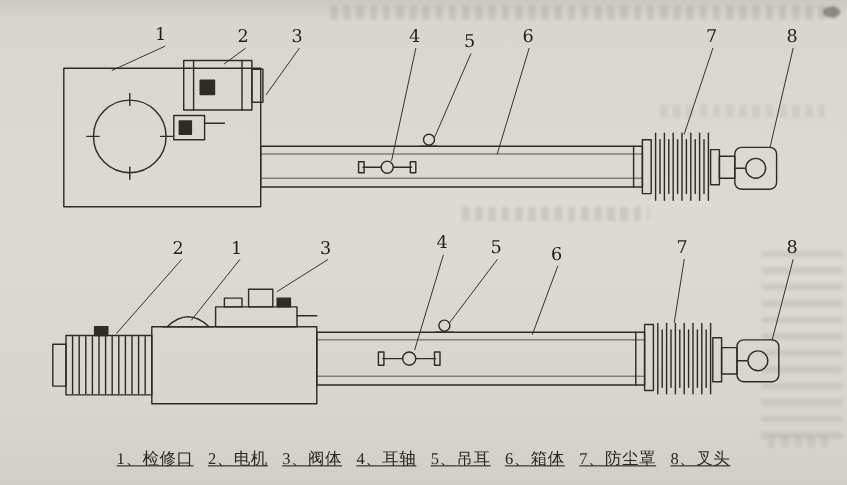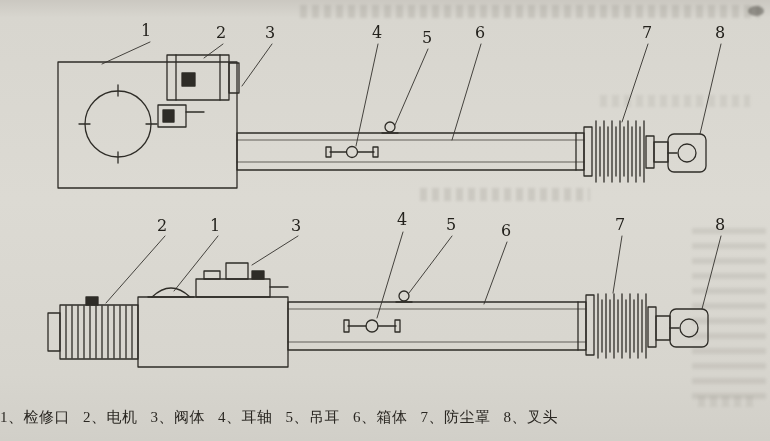--- a/index.html
+++ b/index.html
@@ -17,22 +17,22 @@
 
   .ink { fill:none; stroke-linecap:round; stroke-linejoin:round; }
   .leader { stroke-width:0.9; }
   text.callout {
     font-size:16px; fill:#23211c; font-family:"DejaVu Serif", serif;
     stroke:none;
   }
 
   .caption {
     position:absolute; top:408px; left:0; width:770px;
-    display:flex; gap:13px;
-    font-size:15px; color:#2a2722; letter-spacing:0.5px;
+    display:flex; justify-content:center; gap:13px;
+    font-size:15px; color:#2a2722; letter-spacing:0.5px;text-decoration:underline;
   }
   .caption .item { white-space:nowrap; }
 
   
   .smudge { position:absolute; pointer-events:none; filter:blur(1.5px); }
   .smudge-line { background-image:repeating-linear-gradient(90deg, rgba(108,104,94,.5) 0 7px, transparent 7px 12px); opacity:.30; }
   .smudge-rows { background-image:repeating-linear-gradient(180deg, rgba(108,104,94,.45) 0 6px, transparent 6px 15px); opacity:.28; }
   .blob { position:absolute; width:16px; height:10px; background:rgba(62,60,53,.45); border-radius:50%; filter:blur(1px); }
 </style>
 </head>

